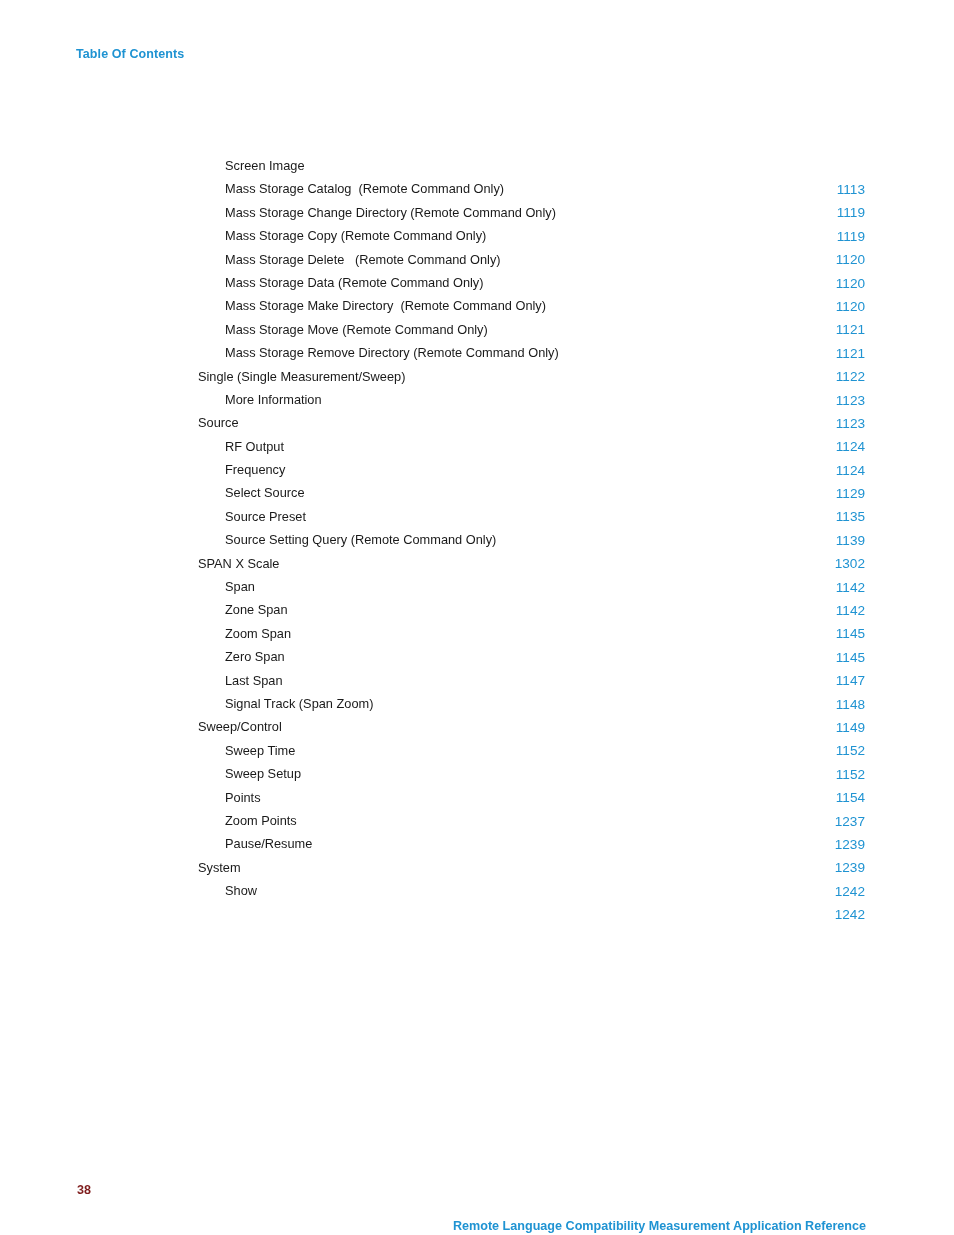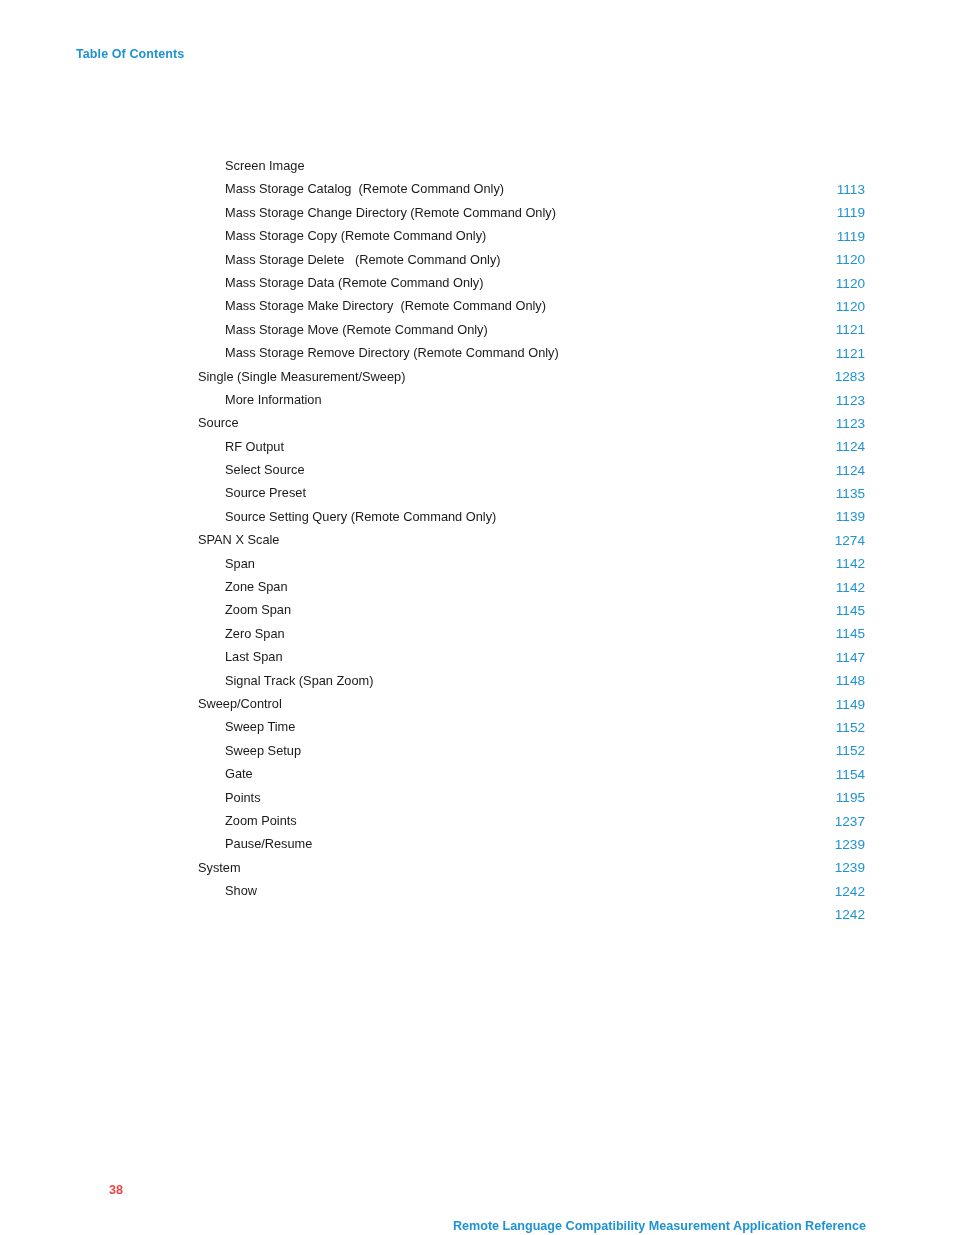--- a/index.html
+++ b/index.html
@@ -60,23 +60,22 @@
     color: #1f93d2;
     white-space: pre;
     margin-top: 24px;
   }
   .footer-page-number {
     position: absolute;
     left: 77px;
     top: 1183px;
     font-size: 12.6px;
     font-weight: bold;
-    color: #ef4444;
+    color: #7f1d1d;
     white-space: pre;
-    margin-left: 32px;
   }
   .footer-title {
     position: absolute;
     left: 0;
     top: 1183px;
     width: 866px;
     text-align: right;
     font-size: 12.6px;
     font-weight: bold;
     color: #1f93d2;
@@ -93,39 +92,39 @@
 
   <div class="toc">
       <div class="toc-row lvl-2"><span class="toc-title">Screen Image</span><span class="toc-page">1113</span></div>
       <div class="toc-row lvl-2"><span class="toc-title">Mass Storage Catalog  (Remote Command Only)</span><span class="toc-page">1119</span></div>
       <div class="toc-row lvl-2"><span class="toc-title">Mass Storage Change Directory (Remote Command Only)</span><span class="toc-page">1119</span></div>
       <div class="toc-row lvl-2"><span class="toc-title">Mass Storage Copy (Remote Command Only)</span><span class="toc-page">1120</span></div>
       <div class="toc-row lvl-2"><span class="toc-title">Mass Storage Delete   (Remote Command Only)</span><span class="toc-page">1120</span></div>
       <div class="toc-row lvl-2"><span class="toc-title">Mass Storage Data (Remote Command Only)</span><span class="toc-page">1120</span></div>
       <div class="toc-row lvl-2"><span class="toc-title">Mass Storage Make Directory  (Remote Command Only)</span><span class="toc-page">1121</span></div>
       <div class="toc-row lvl-2"><span class="toc-title">Mass Storage Move (Remote Command Only)</span><span class="toc-page">1121</span></div>
-      <div class="toc-row lvl-2"><span class="toc-title">Mass Storage Remove Directory (Remote Command Only)</span><span class="toc-page">1283</span></div>
+      <div class="toc-row lvl-2"><span class="toc-title">Mass Storage Remove Directory (Remote Command Only)</span><span class="toc-page">1122</span></div>
       <div class="toc-row lvl-1"><span class="toc-title">Single (Single Measurement/Sweep)</span><span class="toc-page">1123</span></div>
       <div class="toc-row lvl-2"><span class="toc-title">More Information</span><span class="toc-page">1123</span></div>
       <div class="toc-row lvl-1"><span class="toc-title">Source</span><span class="toc-page">1124</span></div>
       <div class="toc-row lvl-2"><span class="toc-title">RF Output</span><span class="toc-page">1124</span></div>
+      <div class="toc-row lvl-2"><span class="toc-title">Frequency</span><span class="toc-page">1129</span></div>
       <div class="toc-row lvl-2"><span class="toc-title">Select Source</span><span class="toc-page">1135</span></div>
       <div class="toc-row lvl-2"><span class="toc-title">Source Preset</span><span class="toc-page">1139</span></div>
-      <div class="toc-row lvl-2"><span class="toc-title">Source Setting Query (Remote Command Only)</span><span class="toc-page">1274</span></div>
+      <div class="toc-row lvl-2"><span class="toc-title">Source Setting Query (Remote Command Only)</span><span class="toc-page">1302</span></div>
       <div class="toc-row lvl-1"><span class="toc-title">SPAN X Scale</span><span class="toc-page">1142</span></div>
       <div class="toc-row lvl-2"><span class="toc-title">Span</span><span class="toc-page">1142</span></div>
       <div class="toc-row lvl-2"><span class="toc-title">Zone Span</span><span class="toc-page">1145</span></div>
       <div class="toc-row lvl-2"><span class="toc-title">Zoom Span</span><span class="toc-page">1145</span></div>
       <div class="toc-row lvl-2"><span class="toc-title">Zero Span</span><span class="toc-page">1147</span></div>
       <div class="toc-row lvl-2"><span class="toc-title">Last Span</span><span class="toc-page">1148</span></div>
       <div class="toc-row lvl-2"><span class="toc-title">Signal Track (Span Zoom)</span><span class="toc-page">1149</span></div>
       <div class="toc-row lvl-1"><span class="toc-title">Sweep/Control</span><span class="toc-page">1152</span></div>
       <div class="toc-row lvl-2"><span class="toc-title">Sweep Time</span><span class="toc-page">1152</span></div>
       <div class="toc-row lvl-2"><span class="toc-title">Sweep Setup</span><span class="toc-page">1154</span></div>
-      <div class="toc-row lvl-2"><span class="toc-title">Gate</span><span class="toc-page">1195</span></div>
       <div class="toc-row lvl-2"><span class="toc-title">Points</span><span class="toc-page">1237</span></div>
       <div class="toc-row lvl-2"><span class="toc-title">Zoom Points</span><span class="toc-page">1239</span></div>
       <div class="toc-row lvl-2"><span class="toc-title">Pause/Resume</span><span class="toc-page">1239</span></div>
       <div class="toc-row lvl-1"><span class="toc-title">System</span><span class="toc-page">1242</span></div>
       <div class="toc-row lvl-2"><span class="toc-title">Show</span><span class="toc-page">1242</span></div>
     </div>
 
   <div class="footer-page-number">38</div>
 
   <div class="footer-title">Remote Language Compatibility Measurement Application Reference</div>

